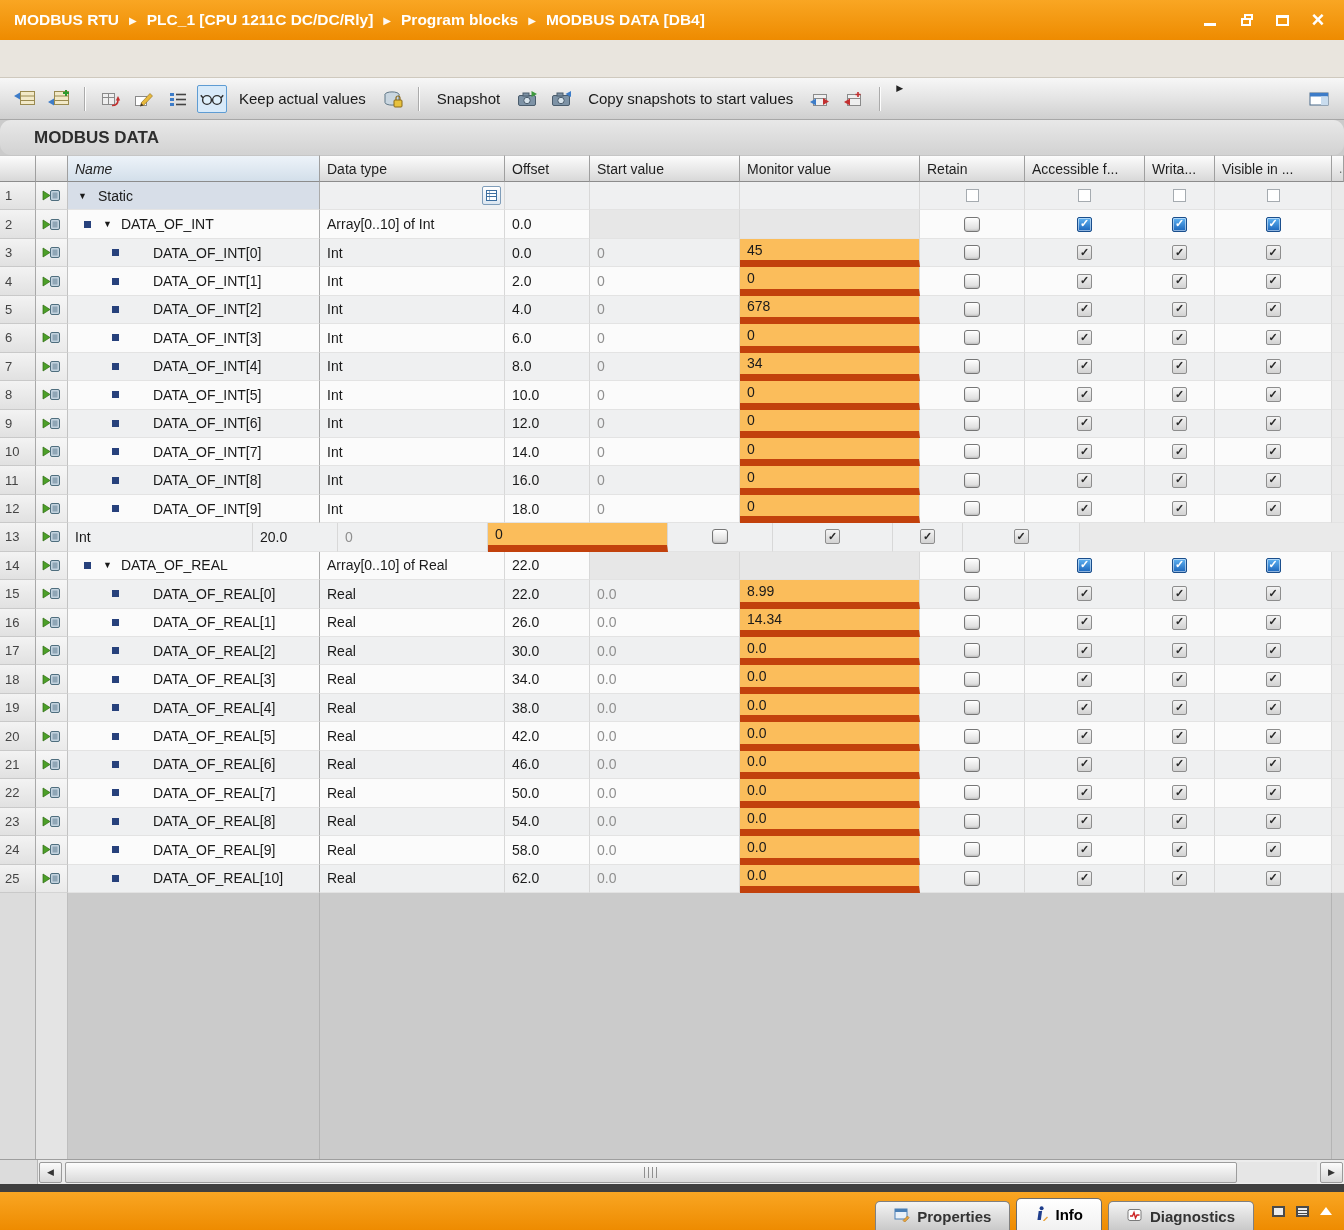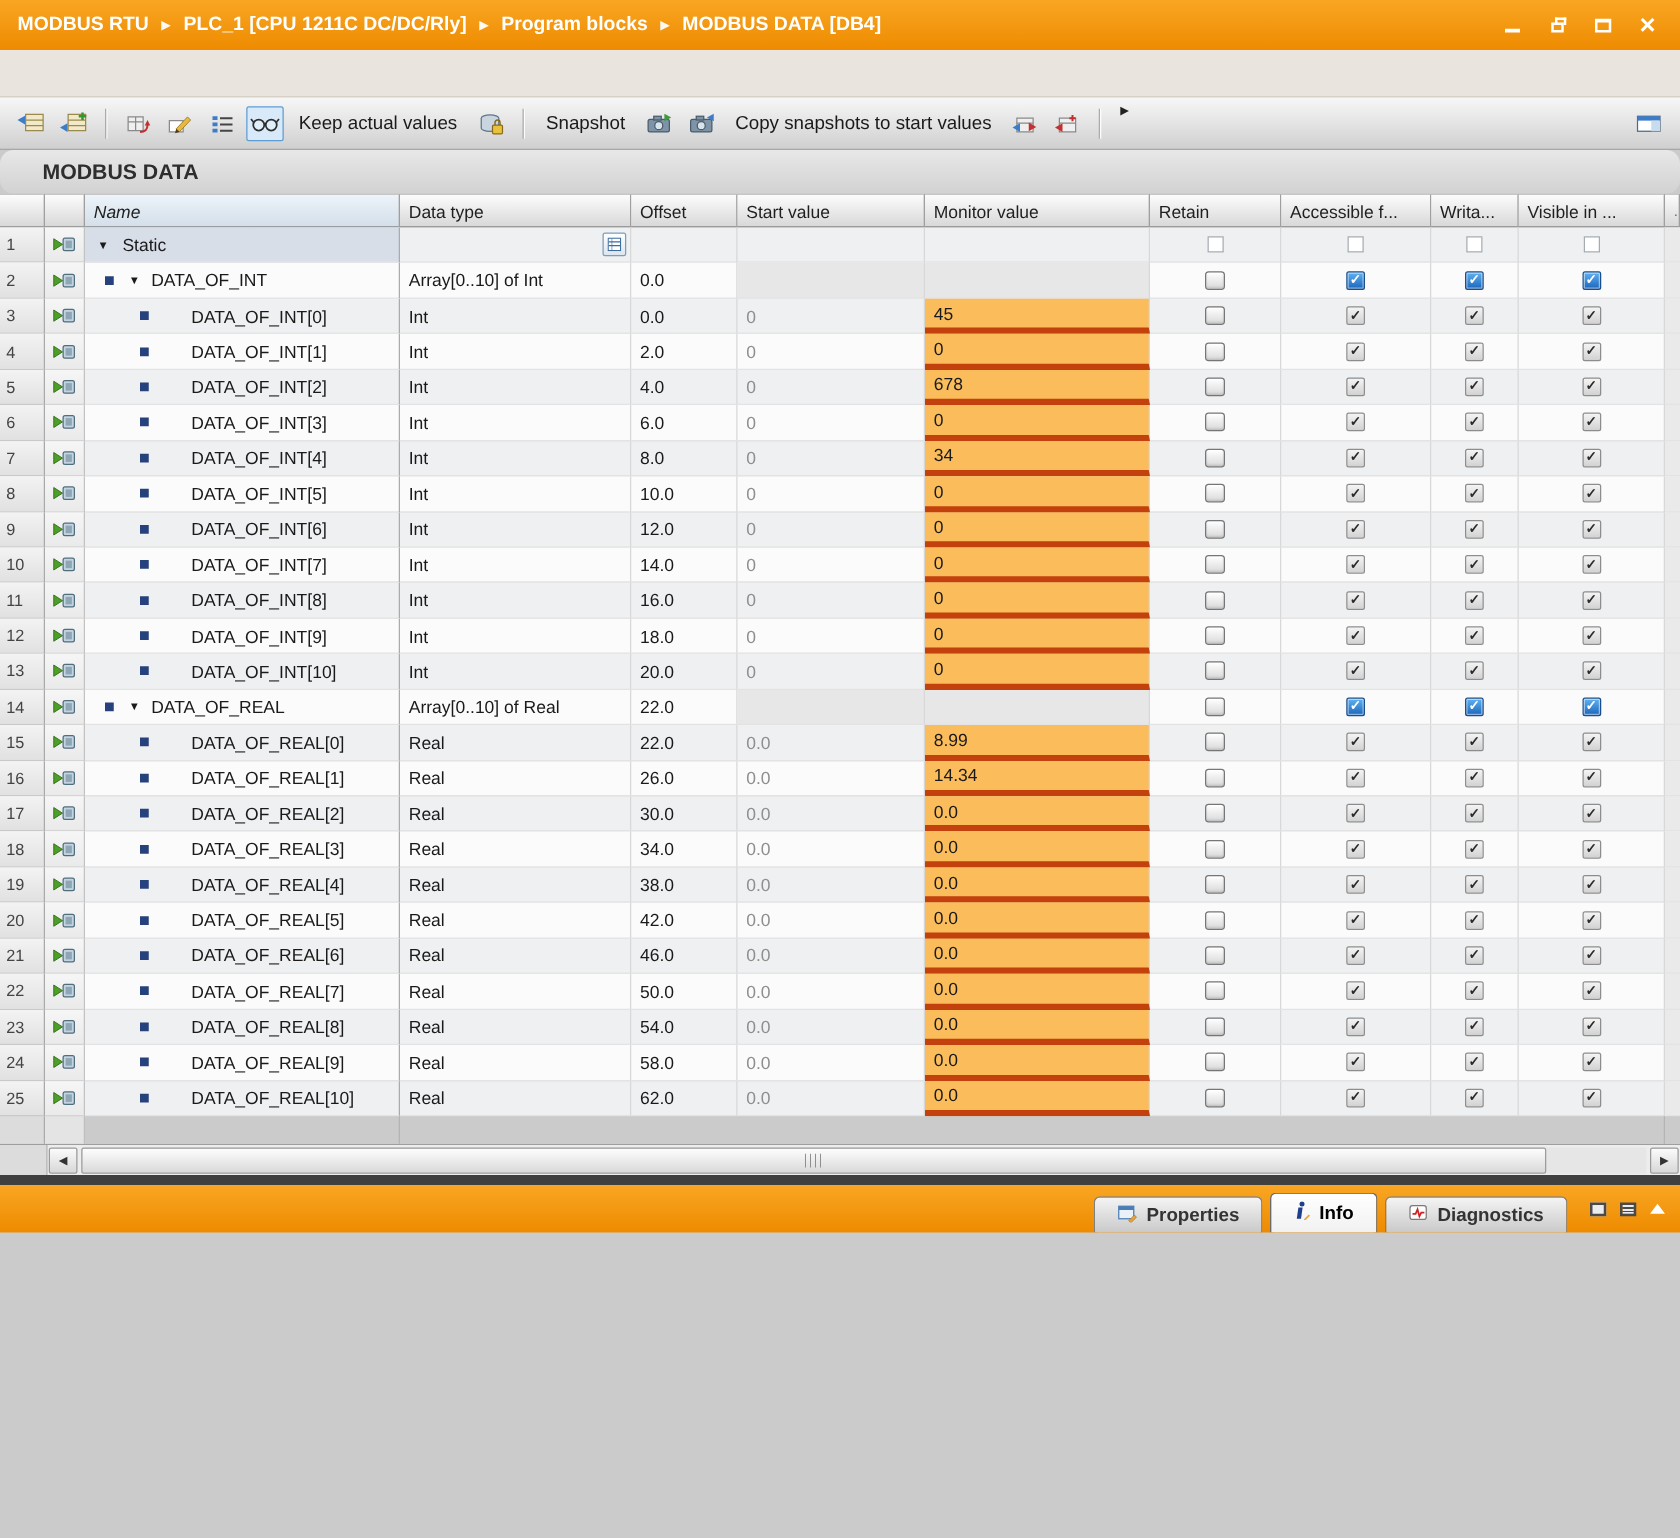--- a/index.html
+++ b/index.html
@@ -1,18 +1,18 @@
 <!DOCTYPE html>
 <html><head>
 <meta charset="utf-8">
 <style>
   * { margin:0; padding:0; }
   html,body { width:1344px; height:1230px; overflow:hidden; background:#CBCBCB;
               font-family:"Liberation Sans", sans-serif; }
-  .window { width:1344px; height:986px; display:flex; flex-direction:column; box-sizing:border-box; }
+  .window { width:1344px; height:1230px; display:flex; flex-direction:column; box-sizing:border-box; }
 
   
   .titlebar { height:40px; flex:none; background:linear-gradient(180deg,#F9A623,#EE8B00);
               display:flex; align-items:center; padding:0 10px 0 14px; box-sizing:border-box; color:#FFF; }
   .bc-item { font-weight:bold; font-size:15.5px; white-space:nowrap; }
   .bc-sep  { font-size:10px; margin:0 10px; opacity:.95; }
   .win-controls { margin-left:auto; display:flex; align-items:center; gap:20px; padding-right:8px; }
   .wc { display:inline-flex; width:16px; height:16px; align-items:center; justify-content:center; cursor:default; }
   .wc-min { width:12px; height:3px; background:#FFF; margin-top:8px; }
   .wc-restore { position:relative; width:10px; height:8px; border:2px solid #FFF; box-sizing:border-box; margin-top:4px; }
@@ -60,21 +60,21 @@
        white-space:nowrap; overflow:hidden; }
   .c.c-num { background:linear-gradient(#F3F3F3,#E1E1E1); border-right:1px solid #A9A9A9;
              border-bottom:1px solid #C9C9C9; color:#444; font-size:13px; padding-left:5px; }
   .c.c-icon { background:linear-gradient(#F6F6F6,#EAEAEA); border-right:1px solid #C2C2C2;
               border-bottom:1px solid #D4D4D4; padding-left:5px; }
   .c.c-name { border-right:1px solid #ABABAB; padding-left:0; }
   .c.c-name.sel { background:#D7DEE8; }
   .c.c-stub { background:#EAEAEA; border-right:none; }
   .c.c-retain,.c.c-acc,.c.c-writ,.c.c-vis { justify-content:center; padding-left:0; }
   .c.dim { background:#E7E7E7; }
-  .c.c-mon.orange { background:#FBBD5B; border-bottom:5px solid #c2410c; }
+  .c.c-mon.orange { background:#FBBD5B; border-bottom:7px solid #c2410c; }
   .sv-gray { color:#8F8F8F; }
 
   .c-name.lvl0 { padding-left:10px; } .c-name.lvl0 .exp { margin-right:11px; }
   .c-name.lvl1 { padding-left:16px; } .c-name.lvl1 .mk { margin-right:12px; } .c-name.lvl1 .exp { margin-right:9px; }
   .c-name.lvl2 { padding-left:44px; } .c-name.lvl2 .mk { margin-right:34px; }
   .mk { width:7px; height:7px; background:#27417C; flex:none; }
   .exp { font-size:9px; color:#1A1A1A; flex:none; }
   .nm { white-space:nowrap; }
   .dbicon { display:inline-flex; }
 
@@ -811,24 +811,20 @@
           <div class="c c-num">13</div>
           <div class="c c-icon">
             <span class="dbicon">
               <svg width="20" height="13" viewBox="0 0 20 13">
                 <rect x="9.5" y="1.5" width="9" height="10" rx="1.5" fill="#C3D3DF" stroke="#4F6E7E"></rect>
                 <rect x="11.5" y="3.5" width="5" height="6" fill="#8FA6B6"></rect>
                 <polygon points="2,2 9,6.5 2,11" fill="#4C9F28" stroke="#2F6B12" stroke-width="0.7"></polygon>
               </svg>
             </span>
           </div>
-          <div class="c c-name lvl2">
-            <span class="mk"></span>
-            <span class="nm">DATA_OF_INT[10]</span>
-          </div>
           <div class="c c-type">
             <span class="tv">Int</span>
           </div>
           <div class="c c-offset">
             <span>20.0</span>
           </div>
           <div class="c c-start">
             <span class="sv-gray">0</span>
           </div>
           <div class="c c-mon orange">

